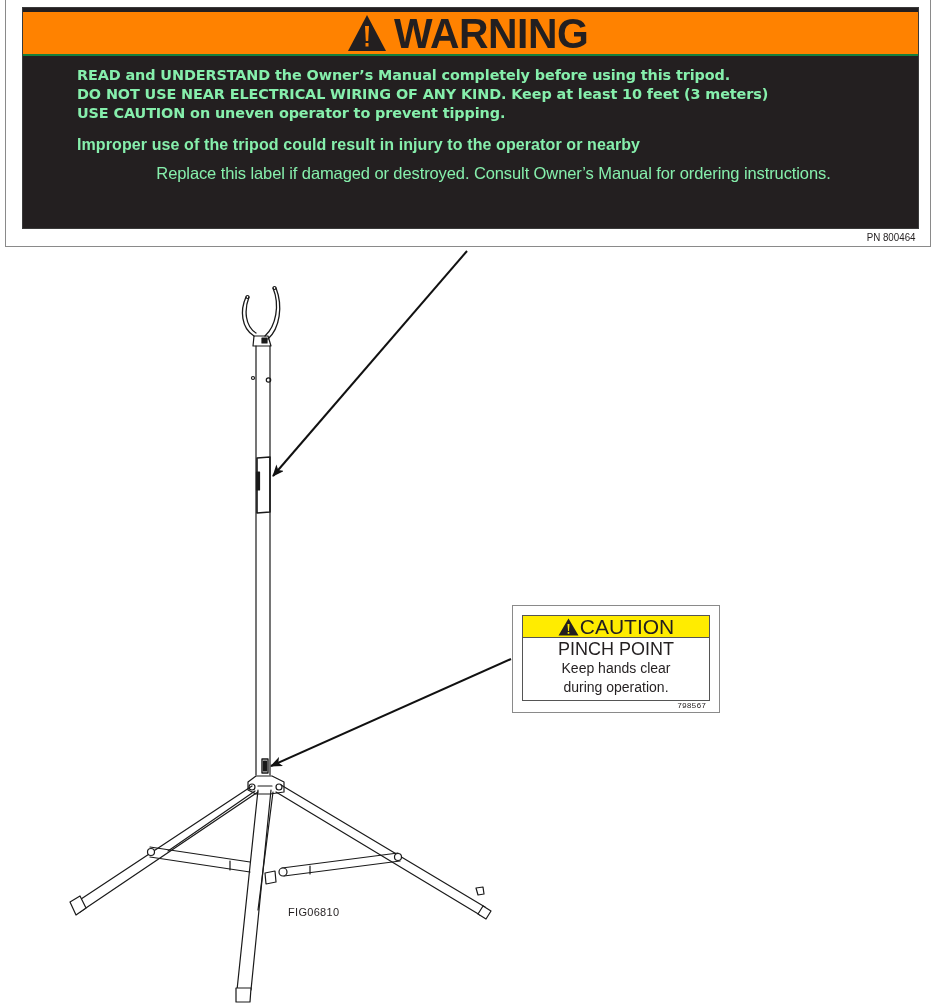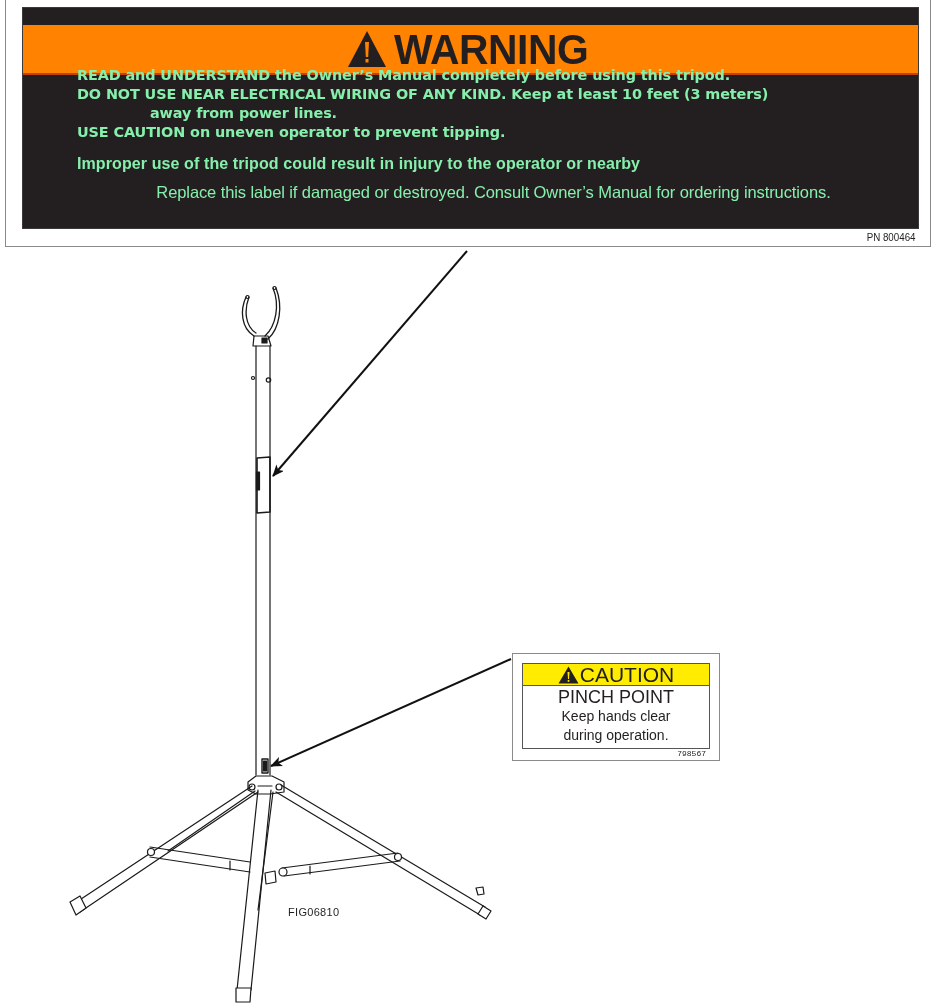--- a/index.html
+++ b/index.html
@@ -8,22 +8,22 @@
     
     .warn-outer {
       position: absolute; left: 5px; top: -2px; width: 926px; height: 249px;
       border: 1.5px solid #8a8a8a; box-sizing: border-box; background: #fff;
     }
     .warn-label {
       position: absolute; left: 16px; top: 8px; width: 897px; height: 222px;
       background: #231f20; border: 1px solid #3a3a3a; box-sizing: border-box;
     }
     .warn-header {
-      position: absolute; left: 0; top: 17px; width: 100%; height: 50px;
-      background: #ff8200; border-bottom: 2px solid #c2410c; box-sizing: border-box;
+      position: absolute; left: 0; top: 4px; width: 100%; height: 44px;
+      background: #ff8200; border-bottom: 2px solid #15803d; box-sizing: border-box;
       display: flex; align-items: center; justify-content: center;
     }
     .warn-header-title {
       font-family: "Liberation Sans", sans-serif; font-weight: bold;
       font-size: 43px; color: #231f20; letter-spacing: -0.5px;
       transform: scaleX(0.95); line-height: 1;
     }
     .warn-icon { width: 40px; height: 38px; margin-right: 2px; }
     .warn-body {
       position: absolute; left: 54px; top: 58px; right: 8px;
@@ -38,21 +38,21 @@
     .gap2 { height: 10px; }
     .warn-pn {
       position: absolute; right: 14px; top: 232px;
       font-family: "Liberation Sans", sans-serif; font-size: 11.5px; color: #231f20;
       transform: scaleX(0.85); transform-origin: right;
     }
 
     
     .caut-outer {
       position: absolute; left: 512px; top: 605px; width: 208px; height: 108px;
-      border: 1.5px solid #8a8a8a; box-sizing: border-box; background: #fff; margin-top: 48px;
+      border: 1.5px solid #8a8a8a; box-sizing: border-box; background: #fff;
     }
     .caut-label {
       position: absolute; left: 9px; top: 9px; width: 188px; height: 86px;
       border: 1.2px solid #555; box-sizing: border-box; background: #fff;
     }
     .caut-header {
       height: 21px; background: #ffec00; border-bottom: 1.2px solid #555;
       display: flex; align-items: center; justify-content: center;
     }
     .caut-title {
@@ -166,21 +166,20 @@
       <svg class="warn-icon" viewBox="0 0 40 38">
         <path d="M20,1 L39,37 L1,37 Z" fill="#231f20"></path>
         <path d="M18,12 L22,12 L21.2,27 L18.8,27 Z" fill="#ff8200"></path>
         <rect x="18.5" y="29" width="3" height="3.5" fill="#ff8200"></rect>
       </svg>
       <span class="warn-header-title">WARNING</span>
     </div>
     <div class="warn-body">
       <div class="line">READ and UNDERSTAND the Owner’s Manual completely before using this tripod.</div>
       <div class="line">DO NOT USE NEAR ELECTRICAL WIRING OF ANY KIND. Keep at least 10 feet (3 meters)</div>
-      <div class="line indent">away from power lines.</div>
       <div class="line">USE CAUTION on uneven operator to prevent tipping.</div>
       <div class="gap1"></div>
       <div class="line italic">Improper use of the tripod could result in injury to the operator or nearby</div>
       <div class="gap2"></div>
       <div class="line replace">Replace this label if damaged or destroyed. Consult Owner’s Manual for ordering instructions.</div>
     </div>
   </div>
   <div class="warn-pn">PN 800464</div>
 </div>
 

